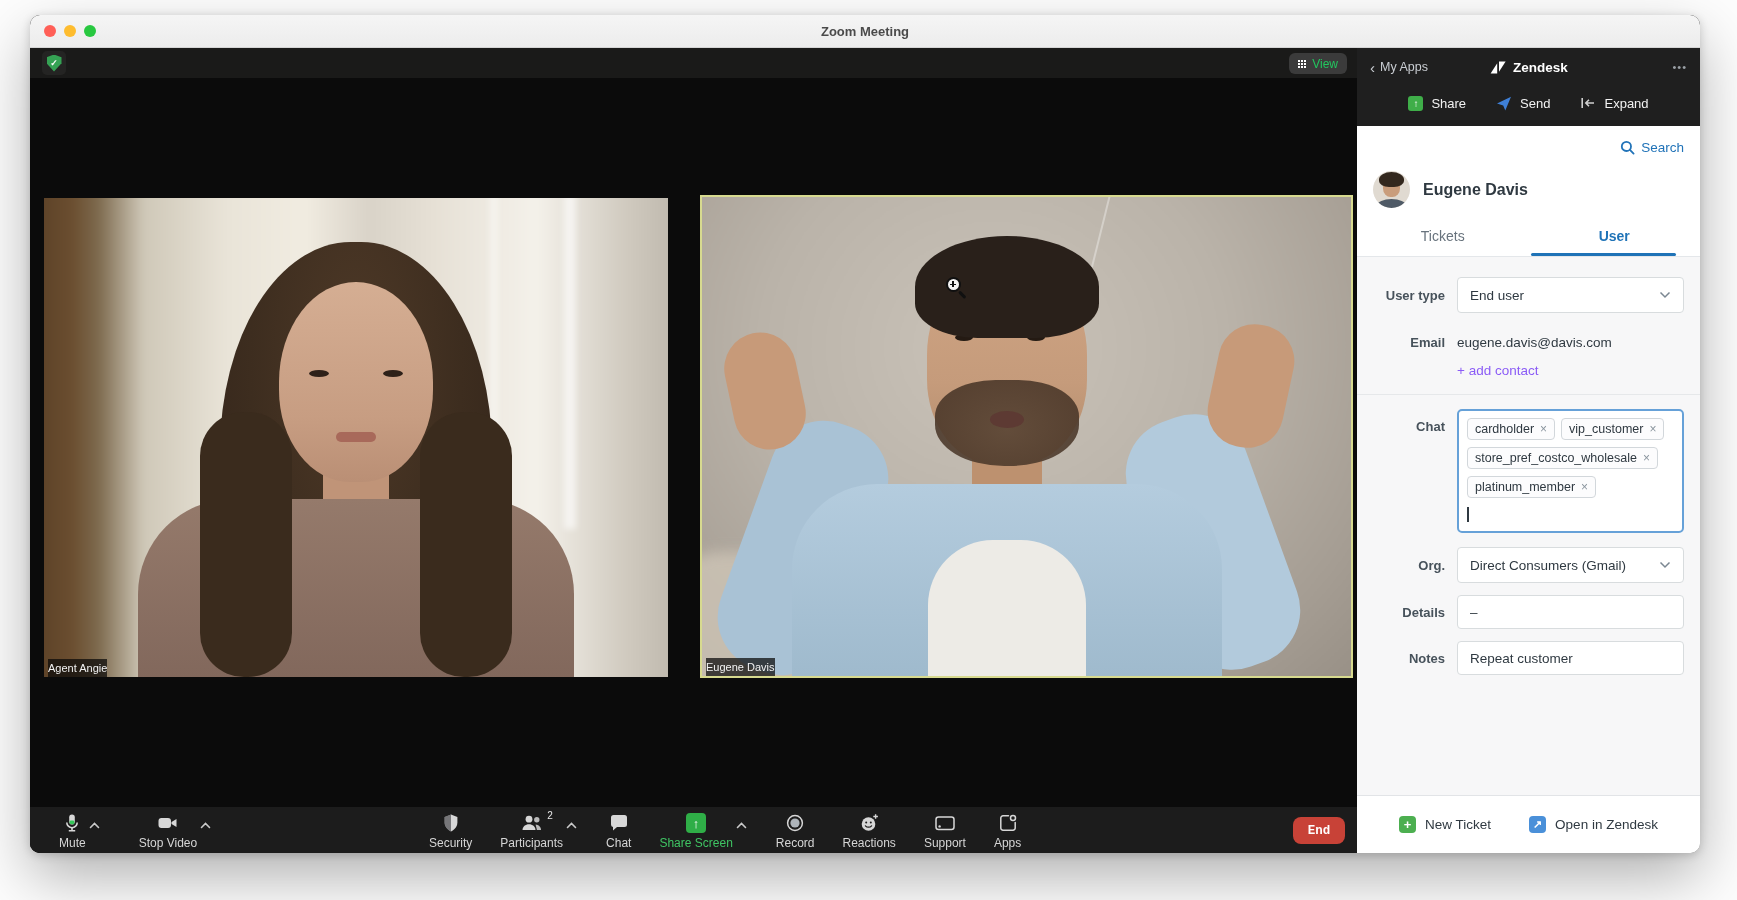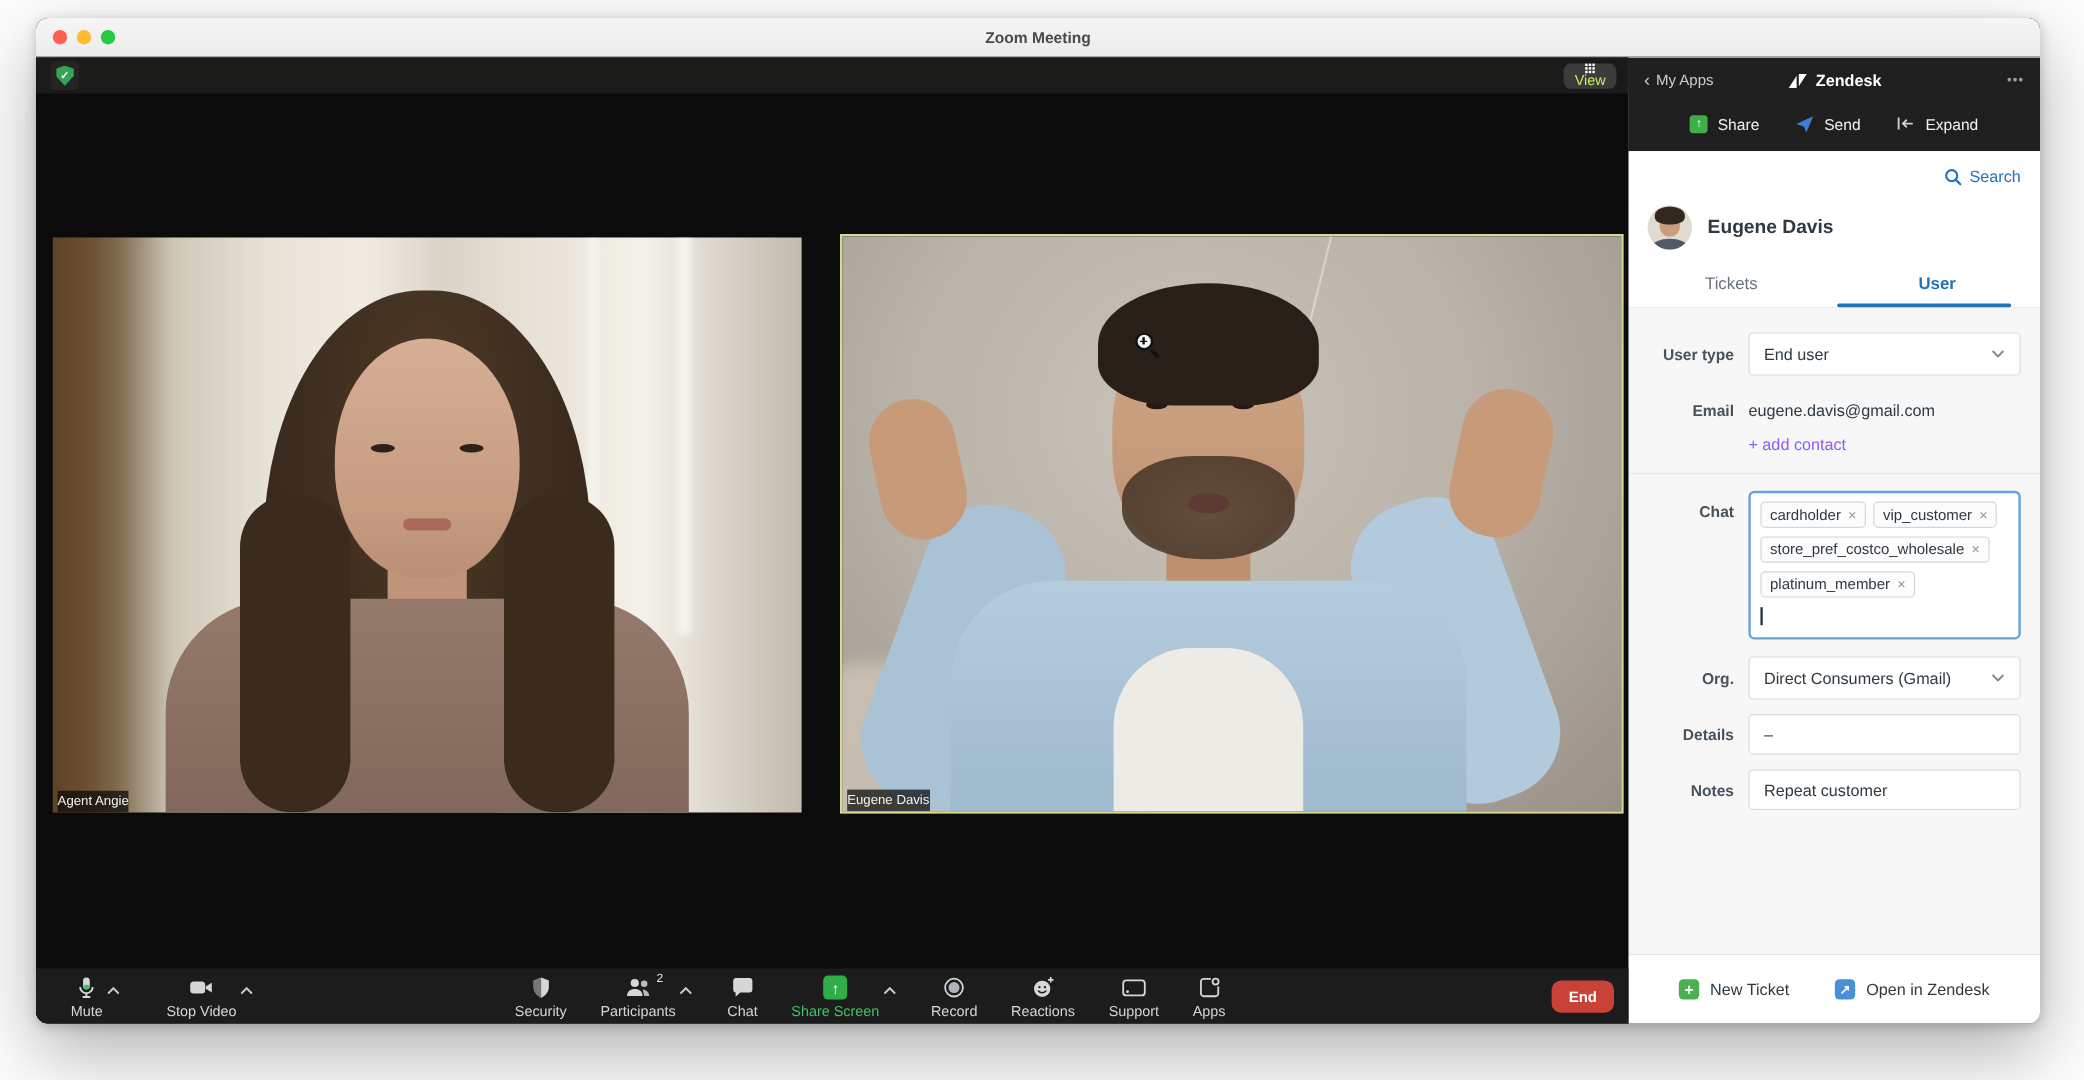--- a/index.html
+++ b/index.html
@@ -21,21 +21,21 @@
 
   
   .video-area { position:relative; width:1327px; height:100%; background:#0b0b0b; flex:none; }
   .video-topbar { position:absolute; top:0; left:0; right:0; height:30px; background:#1a1a19; }
   .enc-wrap { position:absolute; left:12px; top:3px; width:24px; height:24px; background:#242423;
     border-radius:5px; display:flex; align-items:center; justify-content:center; }
   .enc-shield { width:15px; height:17px; background:#35a254; color:#fff; font-size:9px; font-weight:700;
     display:flex; align-items:center; justify-content:center;
     clip-path:polygon(50% 0, 100% 16%, 100% 52%, 50% 100%, 0 52%, 0 16%); }
   .view-btn { position:absolute; right:10px; top:5px; height:21px; display:flex; align-items:center; gap:6px;
-    background:#3b3b3b; border:none; border-radius:6px; color:#bef264; font-size:12px; padding:0 9px; cursor:pointer; font-family:inherit;flex-direction:column; }
+    background:#3b3b3b; border:none; border-radius:6px; color:#22c55e; font-size:12px; padding:0 9px; cursor:pointer; font-family:inherit; }
   .grid-icon { width:8px; height:8px; position:relative; display:inline-block; }
   .grid-icon::before { content:""; position:absolute; left:0; top:0; width:2px; height:2px; background:#fff;
     box-shadow:3px 0 #fff,6px 0 #fff,0 3px #fff,3px 3px #fff,6px 3px #fff,0 6px #fff,3px 6px #fff,6px 6px #fff; }
 
   .video { position:absolute; overflow:hidden; background:#1d1d1d; }
   .video-left { left:14px; top:150px; width:624px; height:479px; }
   .video-right { left:670px; top:147px; width:653px; height:483px; border:2px solid #d7da8f; }
   .name-tag { position:absolute; left:4px; bottom:0; background:rgba(8,8,8,.72); color:#f2f2f2; font-size:11px;
     padding:3px 0; z-index:6; }
 
@@ -100,21 +100,21 @@
   .tbg { display:flex; align-items:flex-start; }
   .tbtn { display:flex; flex-direction:column; align-items:center; gap:3px; background:none; border:none;
     color:#d6d6d6; font-size:12px; font-family:inherit; cursor:pointer; padding:2px 1px; }
   .tbtn .ic { height:20px; display:flex; align-items:flex-end; justify-content:center; position:relative; }
   .caret-btn { background:none; border:none; padding:3px 2px; margin-top:3px; cursor:pointer; }
   .pbadge { position:absolute; top:-3px; right:-9px; font-size:10px; color:#e9e9e9; }
   .share-sq-big { width:20px; height:20px; background:#2fae47; border-radius:4px; color:#fff; font-weight:700;
     font-size:13px; display:flex; align-items:center; justify-content:center; }
   .green-label { color:#3fc463 !important;text-align:center; }
   .end-btn { width:52px; height:27px; background:#c84237; border:none; border-radius:8px; color:#fff;
-    font-weight:700; font-size:12.5px; font-family:Liberation Sans, sans-serif; cursor:pointer; }
+    font-weight:700; font-size:12.5px; font-family:Liberation Mono, monospace; cursor:pointer; }
 
   
   .panel { width:343px; height:100%; background:#fff; display:flex; flex-direction:column; color:#2f3941; }
   .p-head { background:#1f1f1f; color:#e8e8e8; flex:none; padding-bottom:6px; }
   .p-row1 { height:38px; display:flex; align-items:center; justify-content:space-between; padding:0 13px; position:relative; }
   .back-btn { display:flex; align-items:center; gap:5px; color:#c9cdd2; font-size:12.5px; background:none; border:none; font-family:inherit; cursor:pointer; }
   .back-chev { font-size:15px; line-height:1; color:#c9cdd2; }
   .p-logo { position:absolute; left:50%; transform:translateX(-50%); display:flex; align-items:center; gap:7px;
     font-weight:700; font-size:13.5px; color:#fff; }
   .ellipsis-btn { background:none; border:none; color:#9aa0a6; font-size:11px; letter-spacing:1px; cursor:pointer; }
@@ -439,21 +439,21 @@
             <div class="selectbox">
               <span>End user</span>
               <svg width="12" height="8" viewBox="0 0 12 8">
                   <path d="M1.5 1.5 6 6l4.5-4.5" fill="none" stroke="#7b8792" stroke-width="1.5"></path>
                 </svg>
             </div>
           </div>
 
           <div class="frow" style="margin-bottom:12px;">
             <div class="flabel">Email</div>
-            <div class="fvalue">eugene.davis@gmail.com</div>
+            <div class="fvalue">eugene.davis@davis.com</div>
           </div>
 
 
           <div class="frow" style="margin-top:13px;">
             <div class="flabel"></div>
             <button class="addlink">+ add contact</button>
           </div>
 
           <div class="divider"></div>
 

